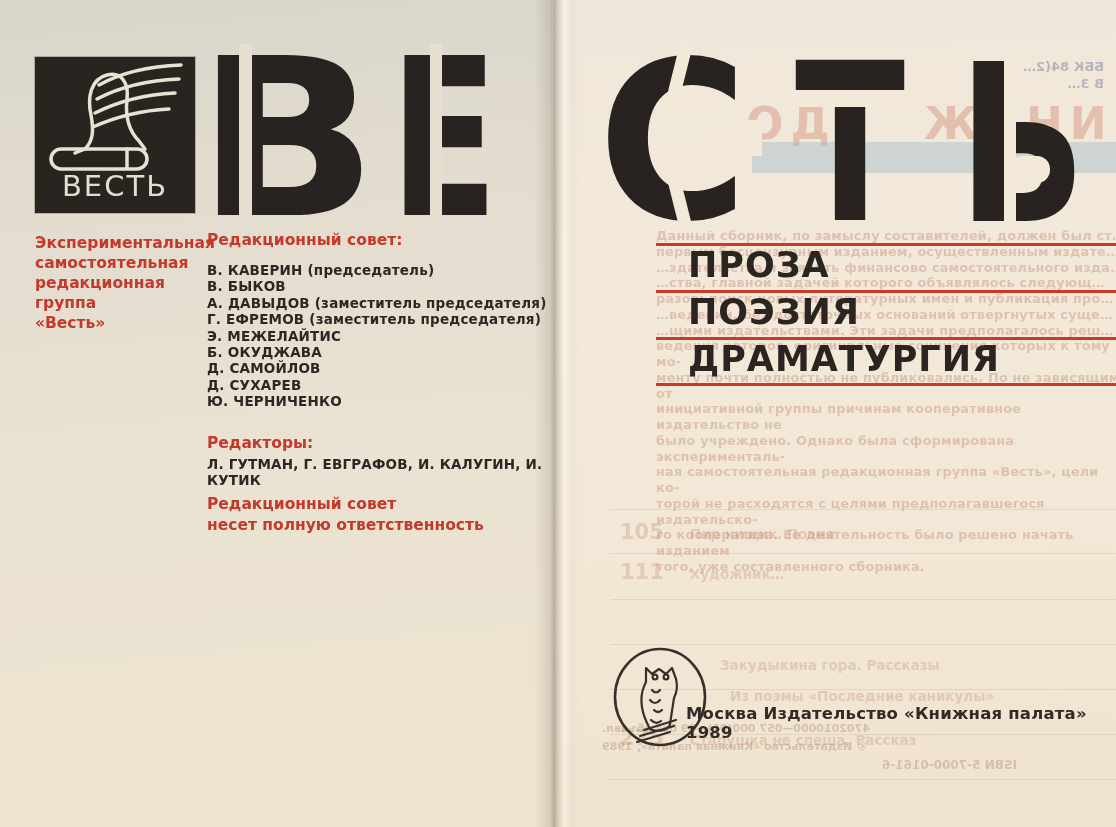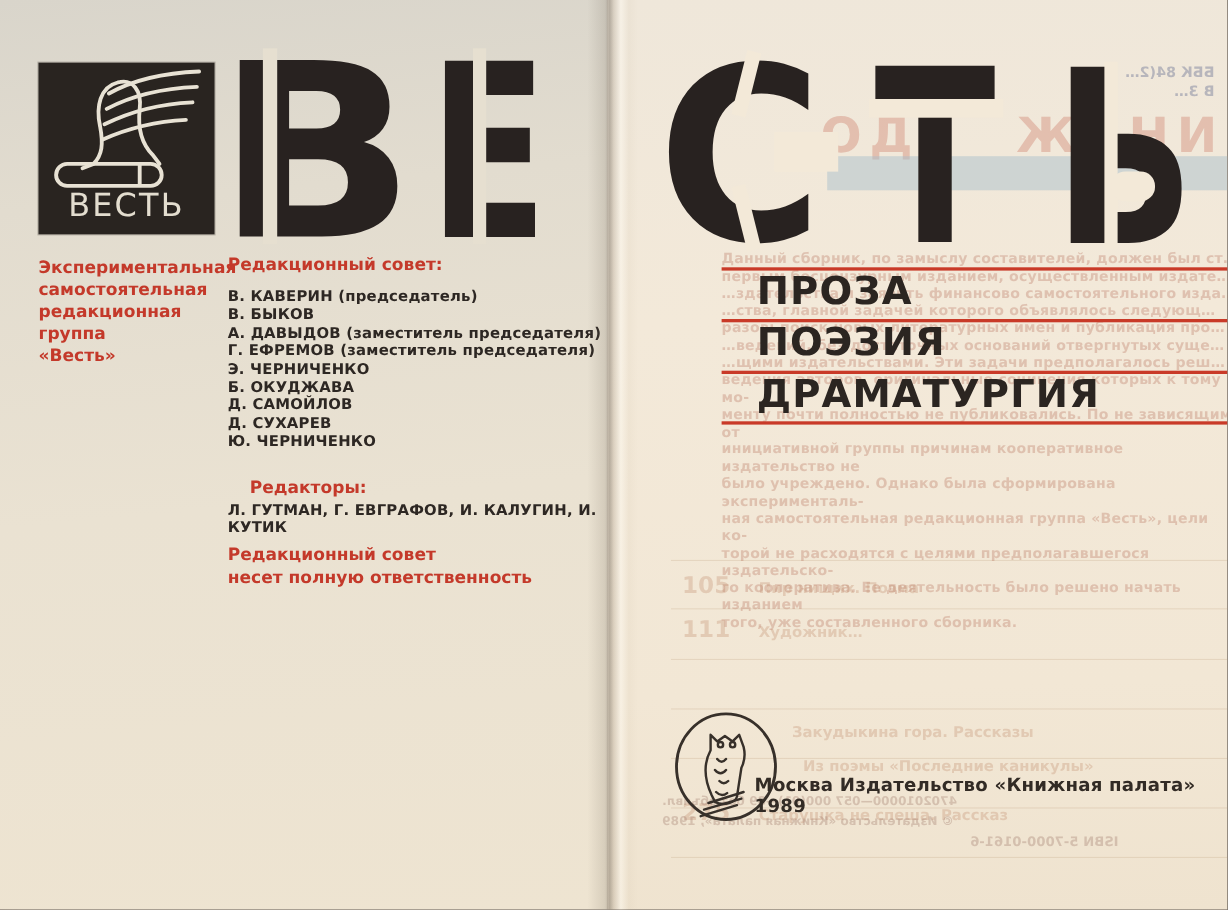--- a/index.html
+++ b/index.html
@@ -17,21 +17,21 @@
   .abs{position:absolute;}
 
   
   .logo{left:35px;top:57px;width:160px;height:156px;background:#292420;box-shadow:0 0 0 1px rgba(40,35,30,.25);text-decoration:underline;}
   .logo-word{position:absolute;left:0;right:0;bottom:10px;text-align:center;color:#e3ddcf;
     font-size:29px;letter-spacing:2px;font-weight:400;}
   .redtxt{color:#c4392a;font-weight:700;}
   .stmt{left:35px;top:233px;width:182px;font-size:15.5px;line-height:20px;}
   .board-head{left:207px;top:231px;font-size:15.5px;}
   .members{left:207px;top:262px;font-size:13.5px;line-height:16.4px;font-weight:700;color:#2d2723;letter-spacing:.2px;}
-  .editors-head{left:207px;top:434px;font-size:15.5px;margin-left:20px;}
+  .editors-head{left:207px;top:434px;font-size:15.5px;}
   .editors-names{left:207px;top:456px;font-size:13.5px;font-weight:700;color:#2d2723;letter-spacing:.2px;}
   .resp{left:207px;top:494px;font-size:15.5px;line-height:20.5px;}
 
   
   svg text.bigletter{fill:#282220;font-family:"DejaVu Sans","Liberation Sans",sans-serif;font-weight:700;}
 
   
   .redline{height:2.5px;background:#c93a28;z-index:4;}
   .genre{color:#2b2521;font-weight:700;font-size:35px;line-height:36px;letter-spacing:1px;z-index:6;}
   .imprint{color:#322b25;font-weight:700;font-size:16.5px;letter-spacing:.2px;z-index:6;}
@@ -88,21 +88,21 @@
       <div>«Весть»</div>
     </div>
 
     <div class="abs board-head redtxt">Редакционный  совет:</div>
 
     <div class="abs members">
       <div>В. КАВЕРИН (председатель)</div>
       <div>В. БЫКОВ</div>
       <div>А. ДАВЫДОВ (заместитель  председателя)</div>
       <div>Г. ЕФРЕМОВ (заместитель  председателя)</div>
-      <div>Э. ЧЕРНИЧЕНКО</div>
+      <div>Э. МЕЖЕЛАЙТИС</div>
       <div>Б. ОКУДЖАВА</div>
       <div>Д. САМОЙЛОВ</div>
       <div>Д. СУХАРЕВ</div>
       <div>Ю. ЧЕРНИЧЕНКО</div>
     </div>
 
     <div class="abs editors-head redtxt">Редакторы:</div>
     <div class="abs editors-names">Л. ГУТМАН,   Г. ЕВГРАФОВ,   И. КАЛУГИН,   И. КУТИК</div>
 
     <div class="abs resp redtxt">

